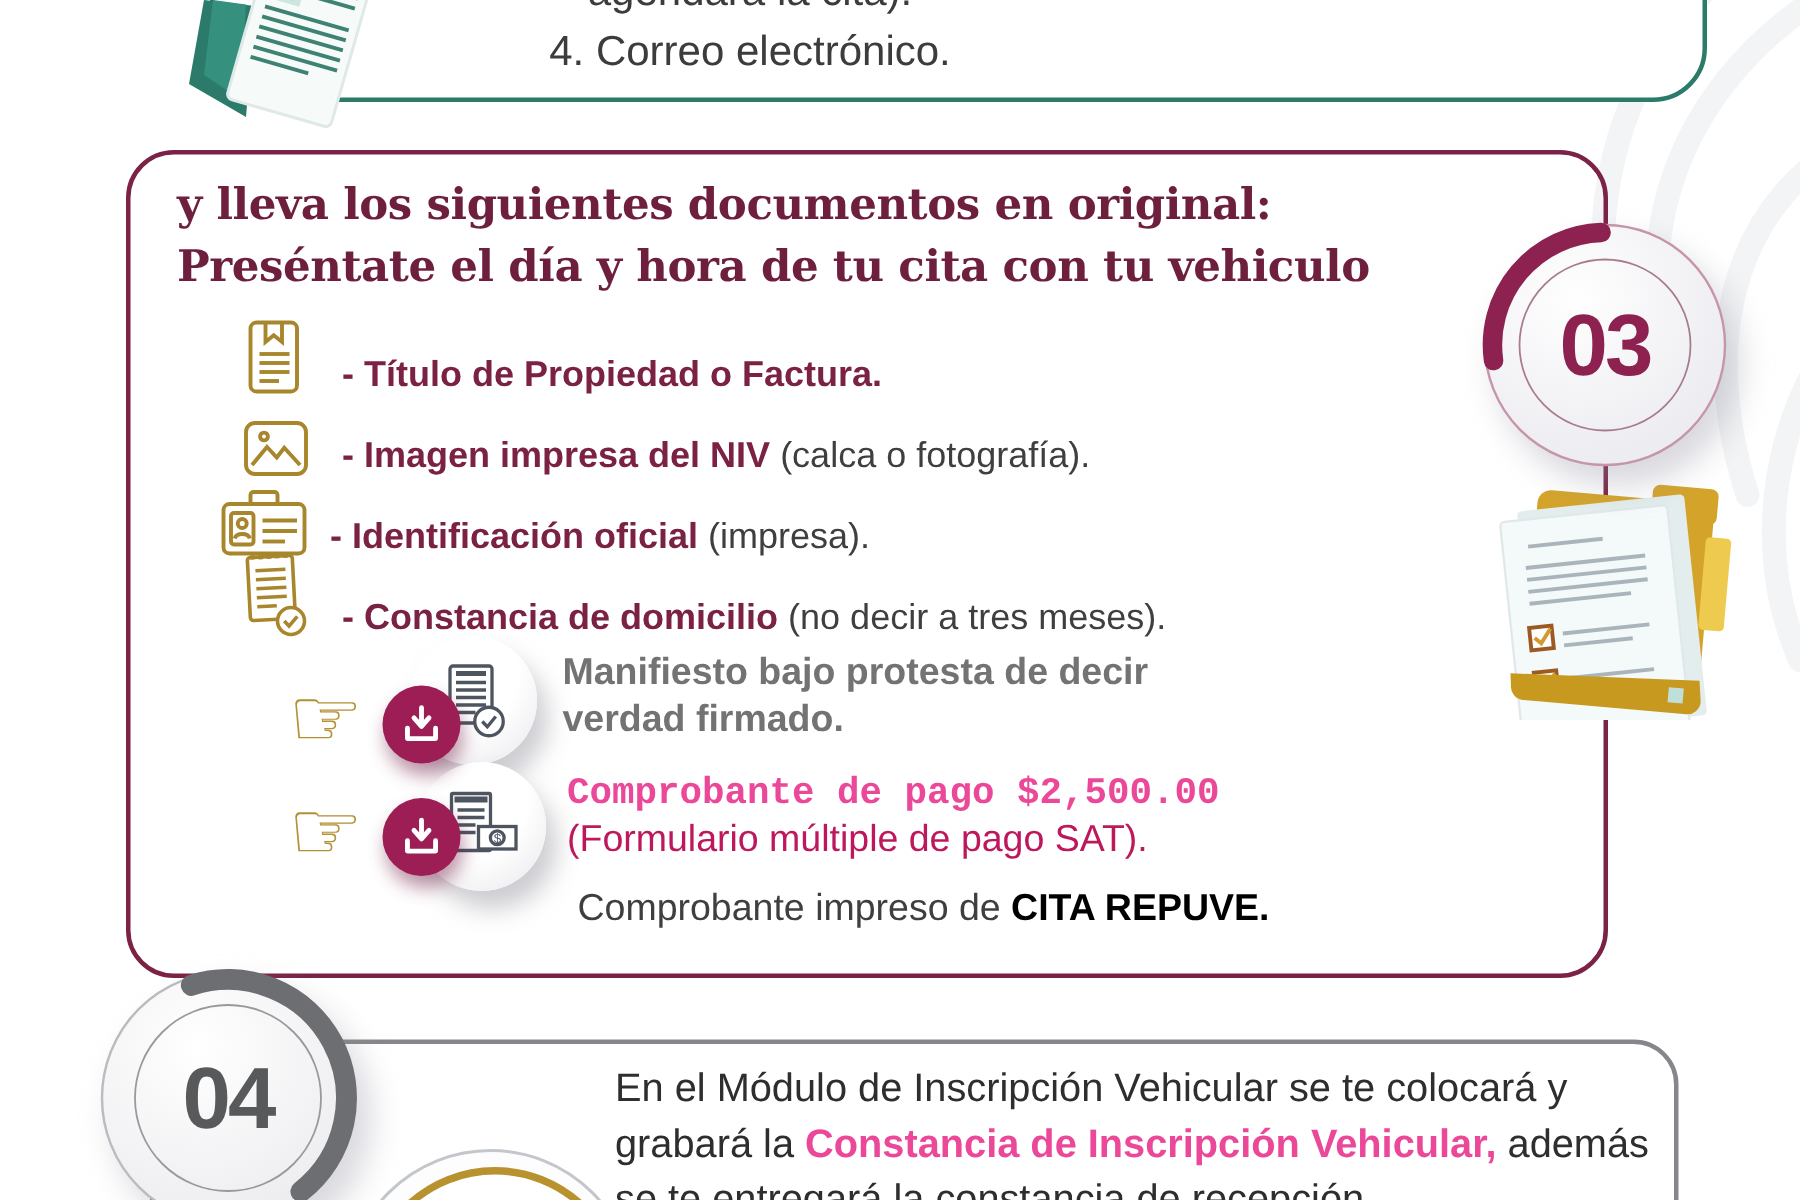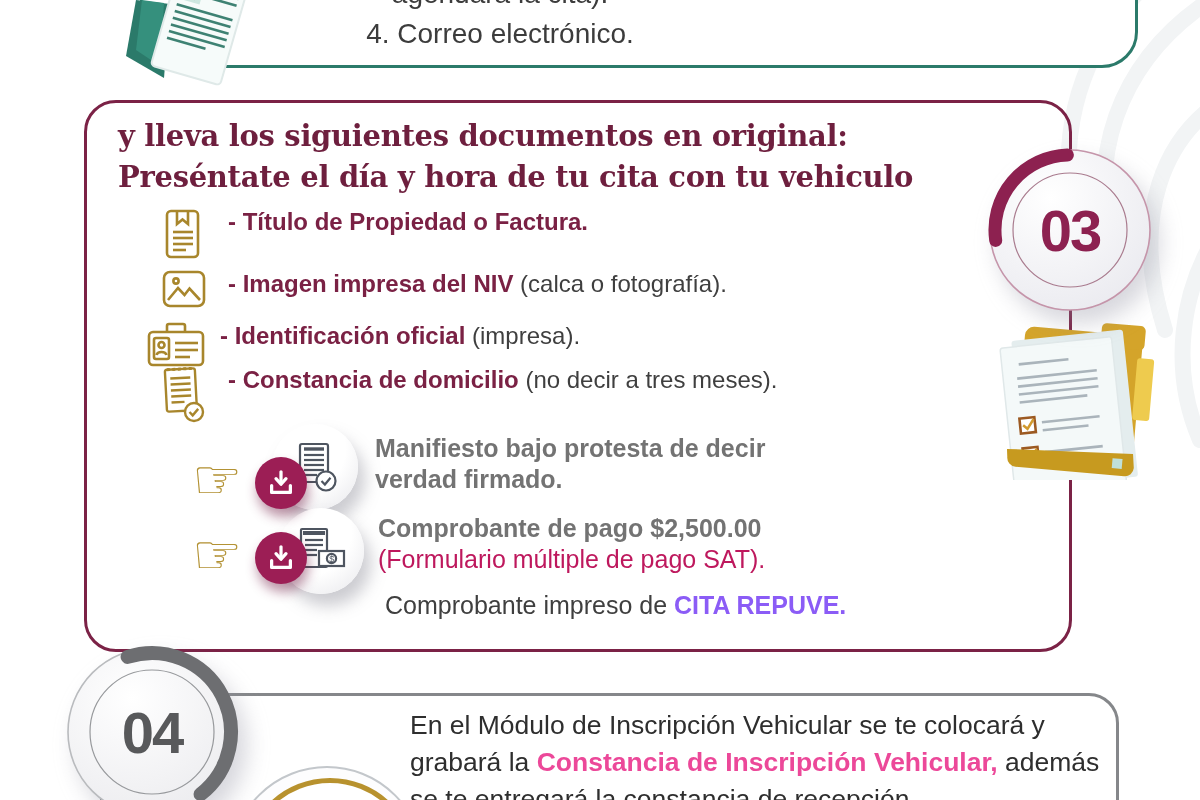--- a/index.html
+++ b/index.html
@@ -26,21 +26,21 @@
   
   .box-step3{
     left:84px;top:100px;width:982px;height:546px;
     border:3px solid #7b2246;border-radius:32px;background:transparent;
   }
   .step3-title{
     left:118px;top:116px;width:860px;
     font-family:"DejaVu Serif", serif;font-weight:bold;
     font-size:29px;line-height:41px;color:#6e1f3e;letter-spacing:-0.3px;
   }
-  .doc-row{position:absolute;display:flex;align-items:flex-start;}
+  .doc-row{position:absolute;display:flex;align-items:flex-end;}
   .doc-icon-box{width:72px;display:flex;justify-content:center;align-items:center;flex:0 0 72px;}
   .doc-text{font-size:24px;color:#3f3f3f;margin-left:8px;white-space:nowrap;}
   .doc-text b{color:#7a2144;}
   .row1{left:148px;top:208px;height:56px;}
   .row2{left:148px;top:270px;height:48px;}
   .row3{left:140px;top:322px;height:50px;}
   .row4{left:148px;top:366px;height:60px;}
 
   
   .doc-circle{
@@ -56,21 +56,21 @@
   }
   .hand{
     position:absolute;z-index:4;color:#b39234;font-size:56px;line-height:56px;
     font-family:"DejaVu Sans", sans-serif;
   }
   .dl-text{position:absolute;font-size:25px;line-height:31px;}
   .dl-text .norm{color:#be185d;font-weight:normal;}
   .dl1-text{left:375px;top:433px;width:450px;font-weight:bold;color:#737373;}
   .dl2-text{left:378px;top:513px;width:520px;}
   .print-line{left:385px;top:591px;font-size:25px;color:#3f3f3f;}
-  .print-line b{color:#8b5cf6;}
+  .print-line b{color:#000000;}
 
   
   .num-circle{position:absolute;}
   .num-circle svg{filter:drop-shadow(9px 13px 11px rgba(140,140,158,0.35));}
   .num-label{
     position:absolute;left:0;top:0;width:100%;height:100%;
     display:flex;align-items:center;justify-content:center;
     font-weight:bold;font-size:58px;letter-spacing:-2px;text-align:center;
   }
   .circle3{left:985px;top:145px;width:170px;height:170px;z-index:5;}
@@ -255,21 +255,21 @@
 </div>
 <div class="abs dl-circle" style="left:255px;top:532px;">
   <svg width="30" height="30" viewBox="0 0 24 24" fill="none" stroke="#ffffff" stroke-width="2.6" stroke-linecap="round" stroke-linejoin="round">
     <path d="M12 3 v9"></path>
     <path d="M8 8.5 l4 4.5 4 -4.5"></path>
     <path d="M4.5 14 v5.5 h15 V14"></path>
   </svg>
 </div>
 <div class="abs hand" style="left:192px;top:527px;">☞</div>
 <div class="abs dl-text dl2-text">
-  <div style="font-weight:bold;color:#737373;">Comprobante de pago $2,500.00</div>
+  <div style="font-weight:bold;color:#ec4899;font-family:Liberation Mono, monospace;">Comprobante de pago $2,500.00</div>
   <div class="norm">(Formulario múltiple de pago SAT).</div>
 </div>
 
 <div class="abs print-line">
   <span>Comprobante impreso de </span><b>CITA REPUVE.</b>
 </div>
 
 <div class="abs num-circle circle3">
   <svg width="170" height="170" viewBox="0 0 170 170">
     <defs>

